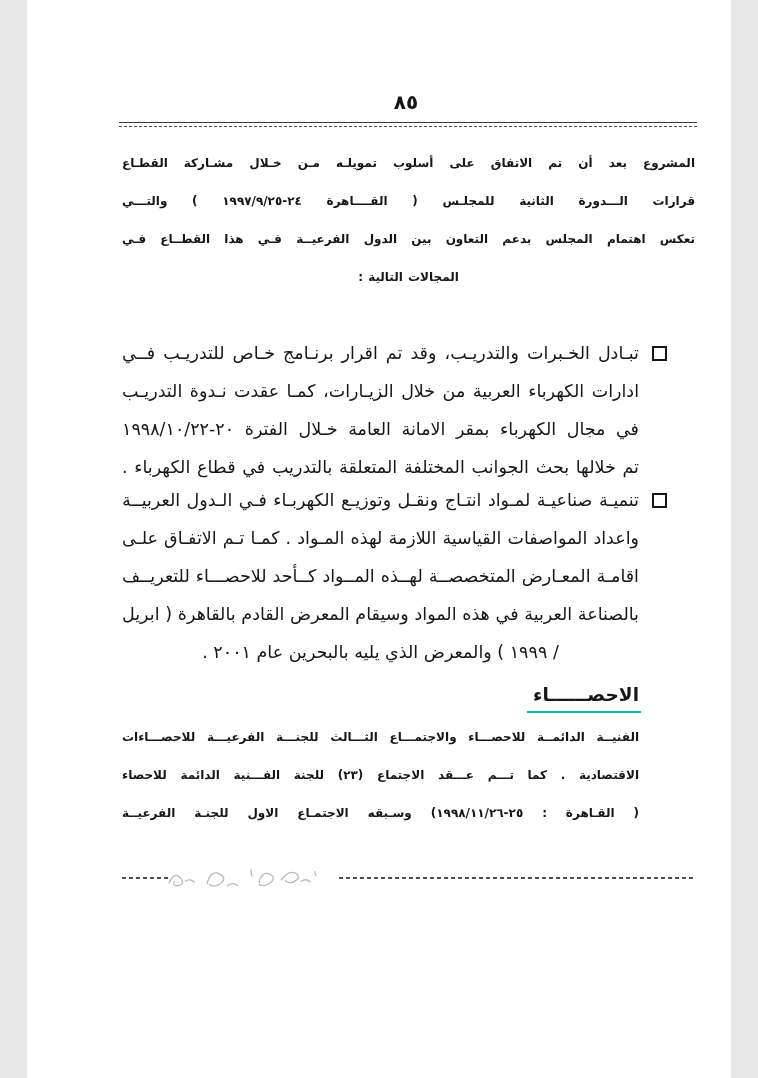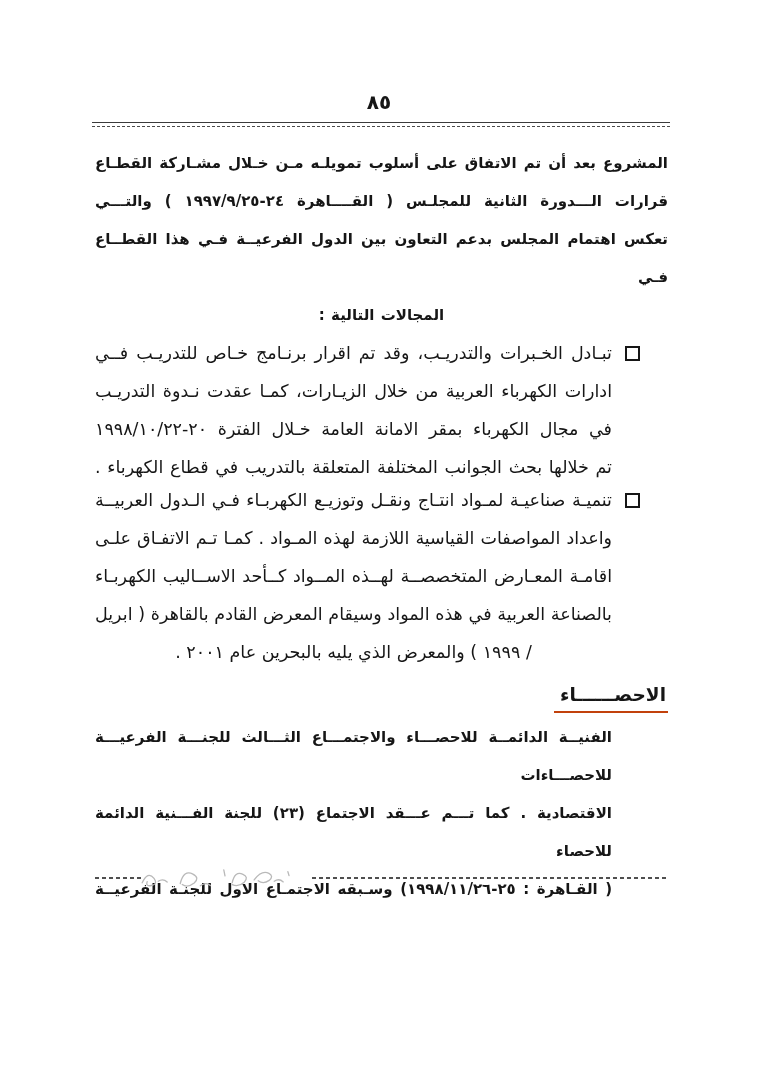--- a/index.html
+++ b/index.html
@@ -1,58 +1,58 @@
 <!DOCTYPE html>
 <html lang="ar"><head>
 <meta charset="utf-8">
 <style>
   html,body{margin:0;padding:0;background:#e8e8e8;}
   .page{
     position:relative;
-    width:758px;height:1078px;
+    width:704px;height:1078px;
     margin:0 auto;
     background:#ffffff;
     font-family:"DejaVu Sans",sans-serif;
     color:#161616;
     overflow:hidden;
   }
   
   .pageno{
     position:absolute;top:90px;left:0;width:758px;
     text-align:center;font-size:20px;font-weight:bold;
     letter-spacing:2px;
   }
   
   .top-rule{position:absolute;top:122px;left:92px;width:578px;}
   .top-rule .solid{height:1px;background:#3a3a3a;}
   .top-rule .dots{margin-top:3px;height:1px;
     background:repeating-linear-gradient(90deg,#4a4a4a 0 3px,transparent 3px 5px);}
   
   .tblock{
     position:absolute;left:95px;width:573px;
-    direction:rtl;font-size:15px;font-weight:bold;line-height:38px;
+    direction:rtl;font-size:12px;font-weight:bold;line-height:38px;
     word-spacing:1px;
   }
   .tblock div{white-space:normal;}
   .line{text-align:center;}
   .jl{text-align:justify;text-align-last:justify;}
   .intro{top:144px;}
   .bullet-item{position:absolute;left:95px;width:573px;direction:rtl;
     font-size:17.5px;font-weight:normal;line-height:38px;}
   .bullet-item .btext{padding-right:56px;}
   .sq{
     position:absolute;right:28px;top:12px;width:11px;height:11px;
     border:2px solid #161616;background:#fff;
   }
   .b1{top:334px;}
   .b2{top:481px;}
   .heading{
     position:absolute;top:684px;right:90px;
     direction:rtl;font-size:18.5px;font-weight:bold;
-    border-bottom:2px solid #c2410c;padding:0 2px 6px 6px;
+    border-bottom:2px solid #14b8a6;padding:0 2px 6px 6px;
   }
   .p175{top:718px;}
   .p175 .indent{padding-right:56px;}
   
   .foot-dots{position:absolute;top:877px;height:2px;
     background:repeating-linear-gradient(90deg,#4f4f4f 0 4px,transparent 4px 7px);}
   .fd1{left:95px;width:48px;}
   .fd2{left:312px;width:356px;}
   .hand{position:absolute;top:856px;left:128px;width:190px;height:40px;transform:rotate(-2deg);}
 </style>
@@ -83,21 +83,21 @@
       <div class="jl">في مجال الكهرباء بمقر الامانة العامة خـلال الفترة ‭١٩٩٨/١٠/٢٢-٢٠‬</div>
       <div class="jl">تم خلالها بحث الجوانب المختلفة المتعلقة بالتدريب في قطاع الكهرباء .</div>
     </div>
   </div>
 
   <div class="bullet-item b2">
     <span class="sq"></span>
     <div class="btext">
       <div class="jl">تنميـة صناعيـة لمـواد انتـاج ونقـل وتوزيـع الكهربـاء فـي الـدول العربيــة</div>
       <div class="jl">واعداد المواصفات القياسية اللازمة  لهذه المـواد . كمـا تـم الاتفـاق علـى</div>
-      <div class="jl">اقامـة المعـارض المتخصصــة لهــذه المــواد كــأحد الاســاليب الكهربـاء</div>
+      <div class="jl">اقامـة المعـارض المتخصصــة لهــذه المــواد كــأحد للاحصـــاء للتعريــف</div>
       <div class="jl">بالصناعة العربية في هذه المواد وسيقام المعرض القادم بالقاهرة (  ابريل</div>
       <div class="line">/ ١٩٩٩ ) والمعرض الذي يليه بالبحرين عام ٢٠٠١ .</div>
     </div>
   </div>
 
   <div class="heading">الاحصــــــاء</div>
 
   <div class="tblock p175">
     <div class="jl indent">الفنيــة الدائمــة للاحصـــاء والاجتمـــاع الثـــالث للجنـــة الفرعيـــة للاحصـــاءات</div>
     <div class="jl indent">الاقتصادية . كما تـــم عـــقد الاجتماع (٢٣) للجنة الفـــنية الدائمة للاحصاء</div>

